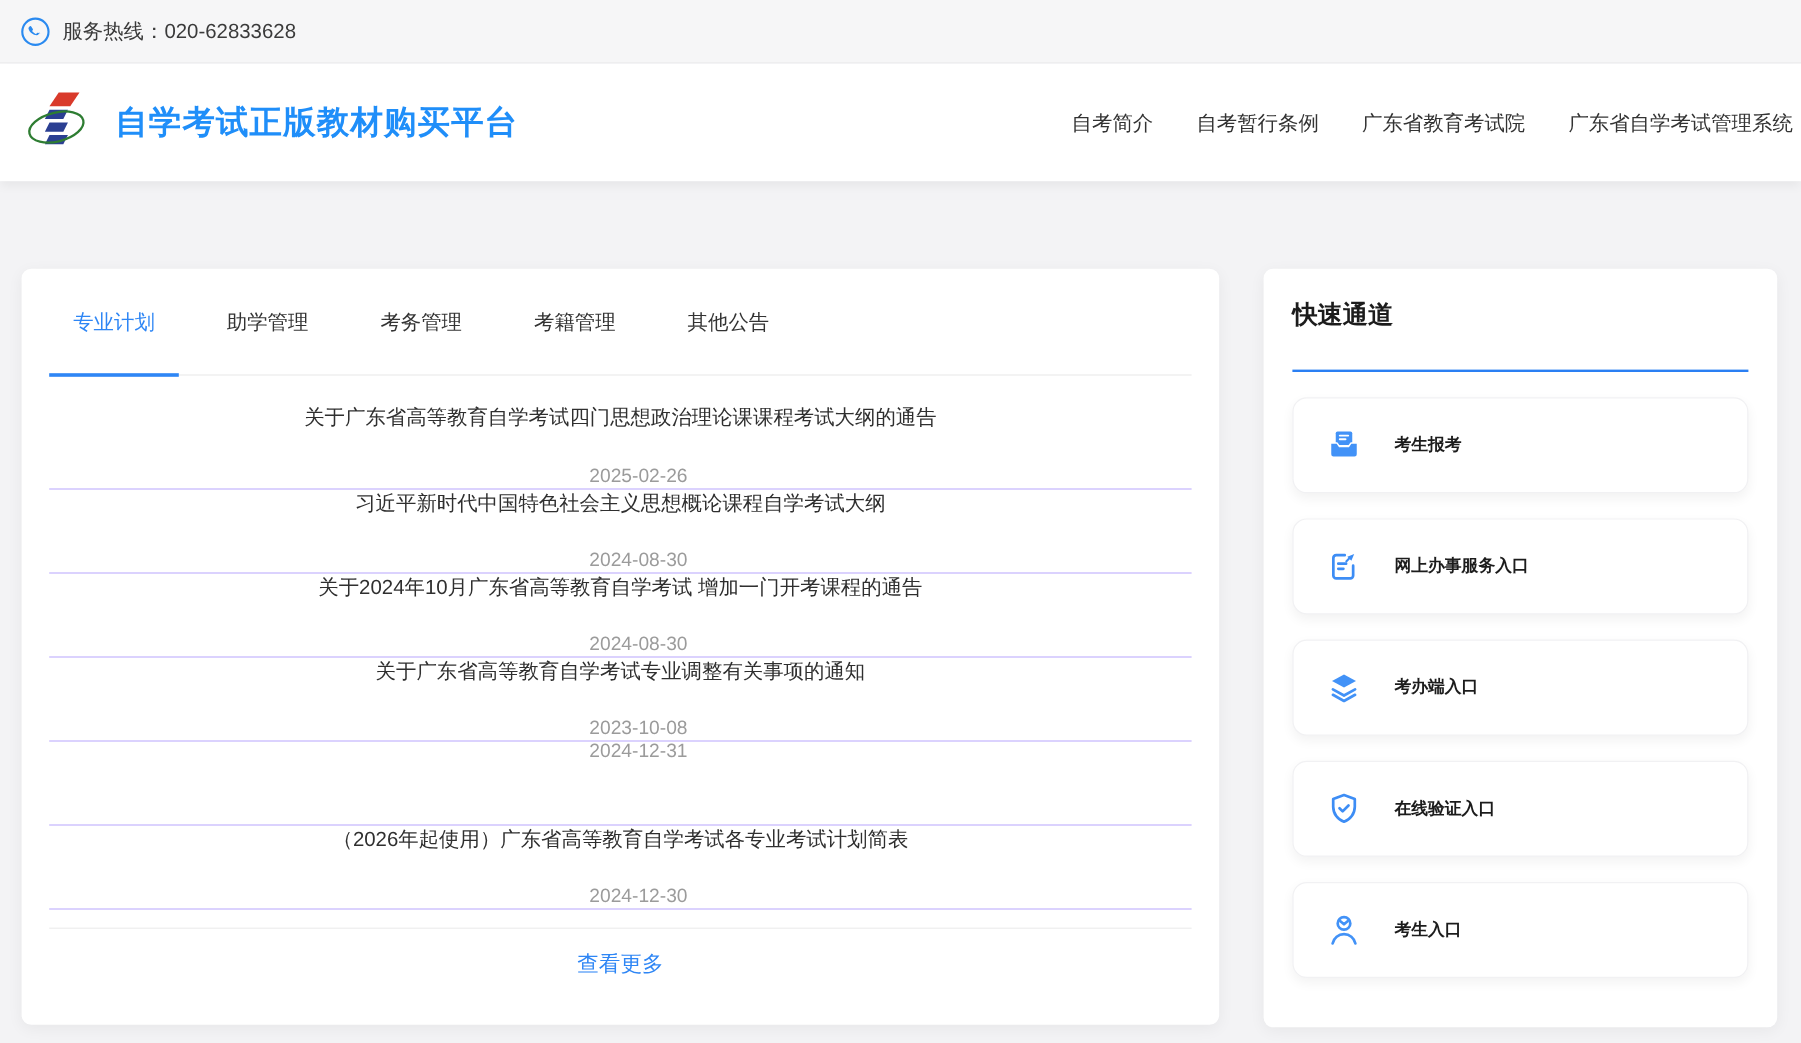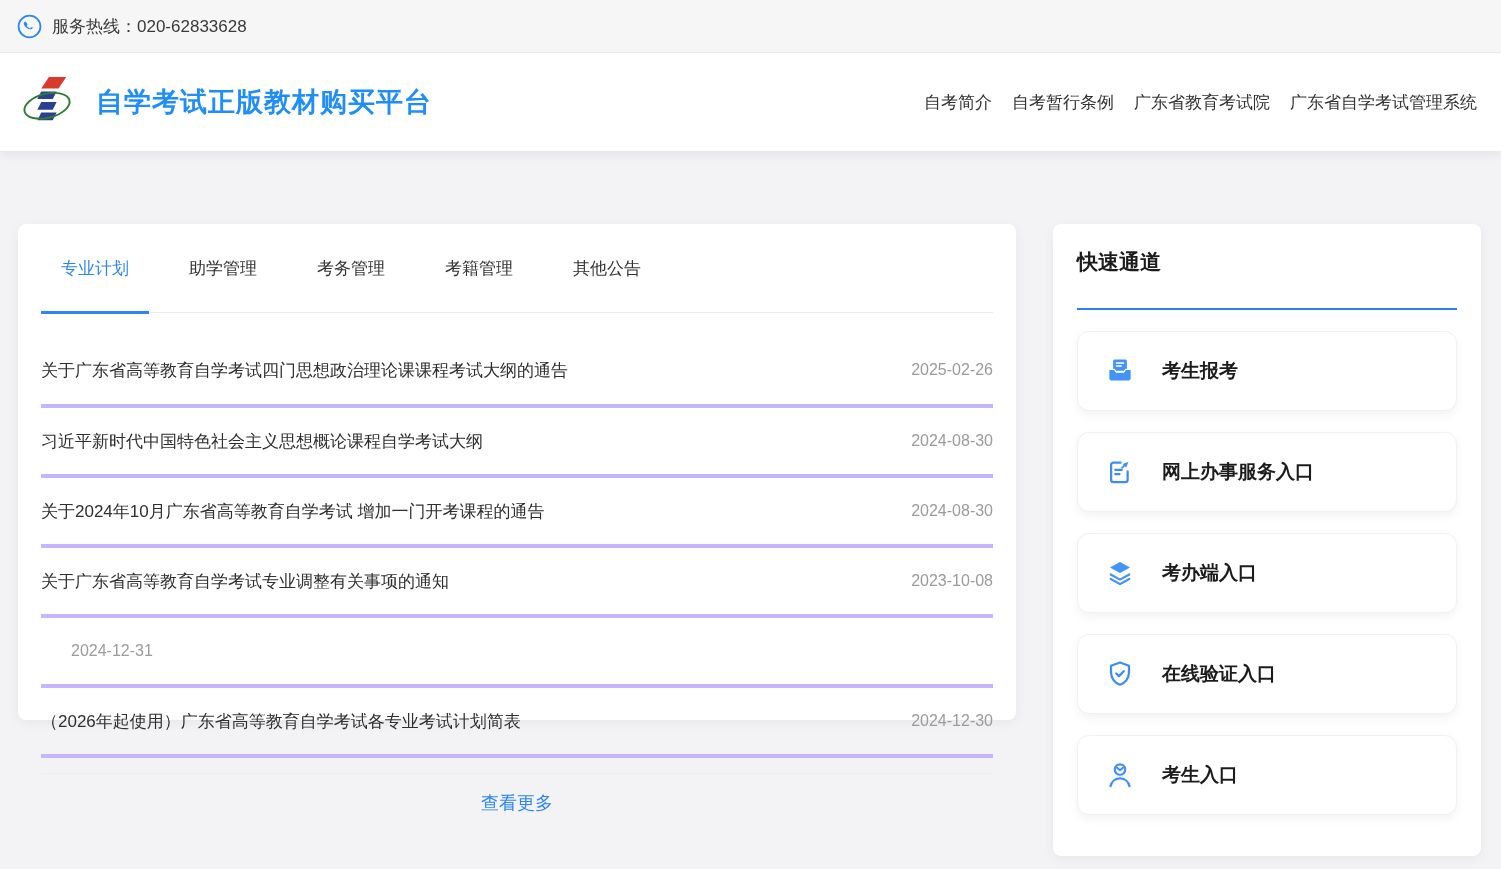--- a/index.html
+++ b/index.html
@@ -22,72 +22,72 @@
   .header {
     height:98px; background:#ffffff; display:flex; align-items:center;
     box-shadow:0 5px 8px rgba(0,0,0,0.05); position:relative; z-index:2;
   }
   .logo { width:50px; height:60px; margin-left:22px; flex:0 0 auto; }
   .site-title {
     margin-left:24px; font-size:27px; font-weight:bold; color:#1f8ef9;
     letter-spacing:1px; white-space:nowrap;
   }
   .main-nav {
-    margin-left:auto; display:flex; gap:20px; padding-right:24px; white-space:nowrap;
+    margin-left:auto; display:flex; gap:36px; padding-right:7px; white-space:nowrap;
   }
   .main-nav .nav-item { font-size:17px; color:#333; cursor:pointer; }
 
   
   .content {
     display:flex; gap:37px; padding:73px 20px 0 18px; align-items:flex-start;
   }
   .card {
     background:#fff; border-radius:8px; box-shadow:0 3px 12px rgba(0,0,0,0.05);
   }
 
   
-  .notice-card { width:998px; height:496px; }
+  .notice-card { width:998px; height:630px; }
   .tabs-row {
     height:89px; margin:0 23px; border-bottom:1px solid #ebebeb;
     display:flex; align-items:center; gap:20px;
   }
   .tab {
     height:100%; display:flex; align-items:center; padding:0 20px;
     font-size:17px; color:#333; cursor:pointer; position:relative;
   }
   .tab.active { color:#2e86f5; }
   .tab.active::after {
     content:""; position:absolute; left:0; right:0; bottom:-2px; height:3px;
     background:#2e86f5;
   }
   .news-list { margin:0 23px; }
   .news-item {
     height:70px; display:flex; align-items:center; justify-content:space-between;
-    border-bottom:4px solid #c4b5fd; cursor:pointer;
+    border-bottom:1px solid #c4b5fd; cursor:pointer;flex-direction:column;
   }
   .news-item.first { height:95px; padding-top:23px; }
   .news-title { font-size:17px; color:#2f2f2f; }
   .news-date { font-size:16px; color:#9b9b9b; flex:0 0 auto; margin-left:30px; }
   .list-spacer { height:16px; border-bottom:1px solid #ededed; }
   .view-more-row { display:flex; justify-content:center; padding:17px 0 0 0; }
   .view-more { font-size:18px; color:#2e86f5; cursor:pointer; }
 
   
   .quick-panel { width:428px; height:632px; padding:24px; }
   .quick-panel-header {
     padding-bottom:32px; border-bottom:2px solid #2a7ff3;
   }
   .quick-panel-title { font-size:21px; font-weight:bold; color:#1c1c1c; }
   .quick-link {
     margin-top:21px; height:80px; border:1px solid #f1f1f3; border-radius:12px;
     box-shadow:0 4px 10px rgba(0,0,0,0.05);
     display:flex; align-items:center; padding-left:27px; cursor:pointer; background:#fff;
   }
   .quick-link .ql-icon { width:30px; height:30px; flex:0 0 auto; display:inline-flex; }
-  .quick-link .ql-label { margin-left:27px; font-size:19px; font-weight:bold; color:#1c1c1c; }
+  .quick-link .ql-label { margin-left:27px; font-size:14px; font-weight:bold; color:#1c1c1c; }
 </style>
 </head>
 <body>
 
 <div class="topbar">
   <span class="phone-icon">
     <svg viewBox="0 0 24 24" width="25" height="25">
       <circle cx="12" cy="12" r="10.5" fill="none" stroke="#2a8af0" stroke-width="1.7"></circle>
       <path fill="#2a8af0" transform="rotate(-8 12 12)" d="M15.8 13.9l-1.9-.85c-.35-.16-.77-.07-1.03.22l-.62.68a8.4 8.4 0 0 1-2.88-2.88l.68-.62c.29-.26.38-.68.22-1.03L9.4 7.5c-.18-.42-.64-.65-1.08-.54-.95.24-1.6 1.15-1.42 2.12.55 2.93 2.87 5.25 5.8 5.8.97.18 1.88-.47 2.12-1.42.11-.44-.12-.9-.54-1.08z"></path>
     </svg>

